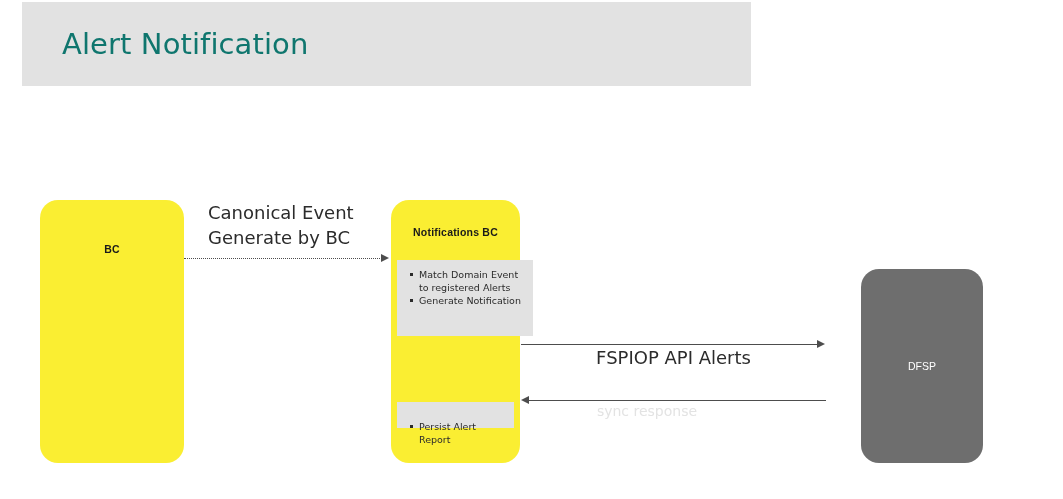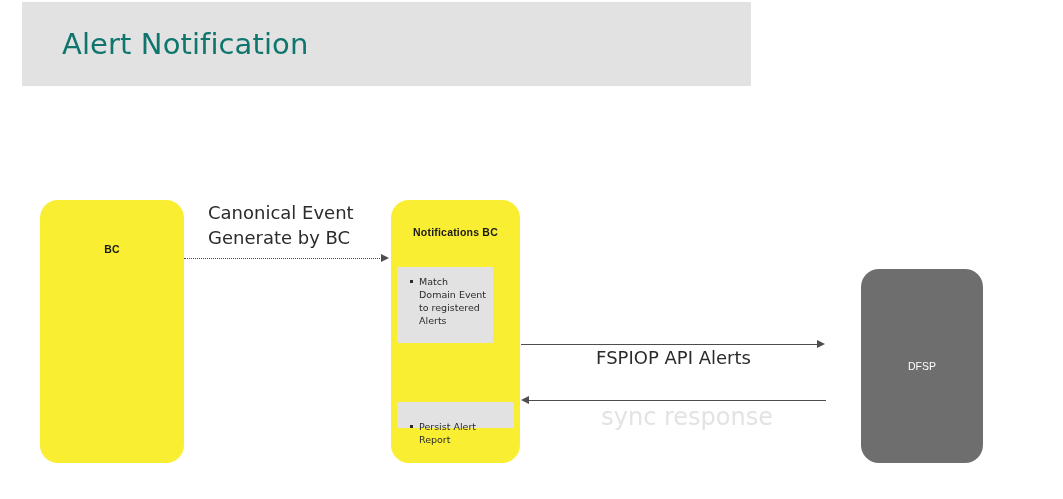--- a/index.html
+++ b/index.html
@@ -118,22 +118,22 @@
     position: absolute;
     left: -9px;
     top: 5px;
     width: 3px;
     height: 3px;
     background: #2b2b2b;
   }
 
   #note-match {
     left: 397px;
-    top: 267px;
-    width: 96px;
+    top: 260px;
+    width: 136px;
     height: 76px;
   }
   #note-persist {
     left: 397px;
     top: 402px;
     width: 117px;
     height: 16px;
     padding-top: 18px;
   }
 
@@ -210,22 +210,22 @@
   }
   #arrow-response-head {
     left: 521px;
     top: 396px;
   }
   #label-response {
     position: absolute;
     left: 521px;
     top: 403px;
     width: 252px;
-    text-align: right;
-    font-size: 24px;
+    text-align: center;
+    font-size: 14px;
     color: #e3e3e3;
     font-family: "DejaVu Sans", sans-serif;
   }
 </style>
 </head>
 <body>
 
 <div id="title-bar">
   <div id="title-text">Alert Notification</div>
 </div>
@@ -240,20 +240,21 @@
 
 <div id="box-dfsp" class="participant gray">
   <div id="dfsp-label">
     <div>DFSP</div>
   </div>
 </div>
 
 <div id="note-match" class="note">
   <ul>
     <li>Match Domain Event to registered Alerts</li>
+    <li>Generate Notification</li>
   </ul>
 </div>
 
 <div id="note-persist" class="note">
   <ul>
     <li>Persist Alert Report</li>
   </ul>
 </div>
 
 <div id="arrow-canonical-line" class="arrow-line dotted"></div>

